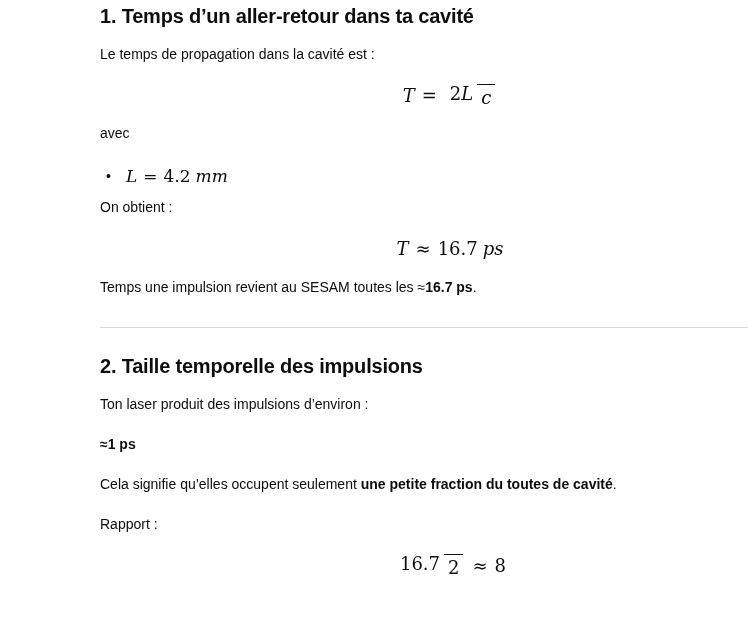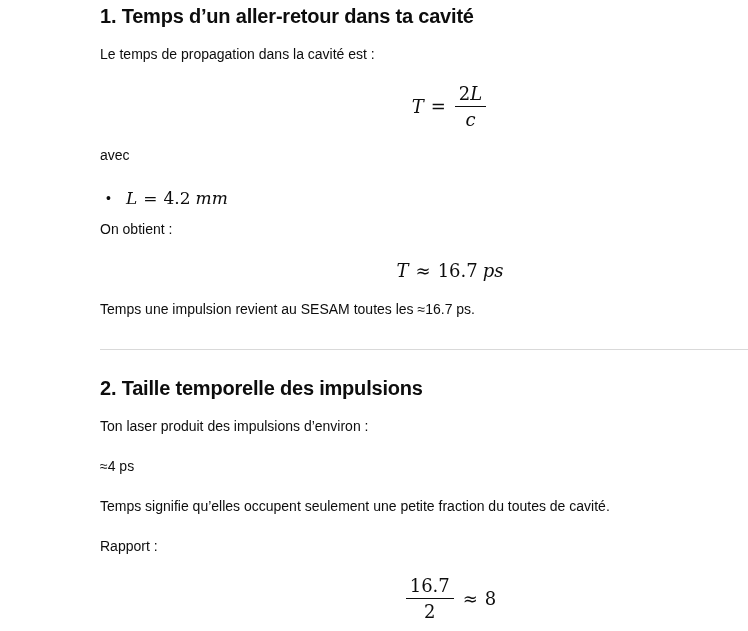--- a/index.html
+++ b/index.html
@@ -27,42 +27,42 @@
     letter-spacing: -0.2px;
     margin: 0 0 15px 0;
     color: #0d0d0d;
   }
   p {
     font-size: 14px;
     line-height: 20px;
     margin: 0 0 20px 0;
     color: #0d0d0d;
   }
-  strong { font-weight: 400; }
+  strong { font-weight: 700; }
 
   
   .math-display {
     display: flex;
     justify-content: center;
     align-items: center;
     font-family: "DejaVu Serif", "Liberation Serif", serif;
     font-size: 18px;
     color: #0d0d0d;
   }
   .f1 { margin: 6px 0 16px 0; }
   .f2 { margin: 16px 0 16px 0; line-height: 24px; }
   .f3 { margin: 8px 0 16px 0; }
   .mi { font-style: italic; }
   .mn { font-style: normal; }
   .mrel { margin: 0 7px; font-style: normal; }
   .unit { margin-left: 5px; }
   .frac {
     display: inline-flex;
-    flex-direction: column;
-    text-align: center;
+    flex-direction: row;
+    text-align: right;
     margin: 0 2px;
   }
   .frac .num { display: block; padding: 0 4px 3px 4px; line-height: 19px; }
   .frac .den { display: block; border-top: 1.4px solid #0d0d0d; padding: 3px 4px 0 4px; line-height: 19px; }
 
   
   .blist {
     list-style: none;
     margin: 8px 0 8px 0;
     padding: 0 0 0 6px;
@@ -128,23 +128,23 @@
   </div>
 
   <p><span>Temps une impulsion revient au SESAM toutes les ≈</span><strong>16.7 ps</strong><span>.</span></p>
 
   <hr class="divider">
 
   <h2 class="heading">2. Taille temporelle des impulsions</h2>
 
   <p>Ton laser produit des impulsions d’environ :</p>
 
-  <p><strong>≈4 ps</strong></p>
+  <p><strong>≈1 ps</strong></p>
 
-  <p><span>Temps signifie qu’elles occupent seulement </span><strong>une petite fraction du toutes de cavité</strong><span>.</span></p>
+  <p><span>Cela signifie qu’elles occupent seulement </span><strong>une petite fraction du toutes de cavité</strong><span>.</span></p>
 
   <p>Rapport :</p>
 
   <div class="math-display f3">
     <span class="frac">
       <span class="num"><span class="mn">16.7</span></span>
       <span class="den"><span class="mn">2</span></span>
     </span>
     <span class="mrel">≈</span>
     <span class="mn">8</span>

